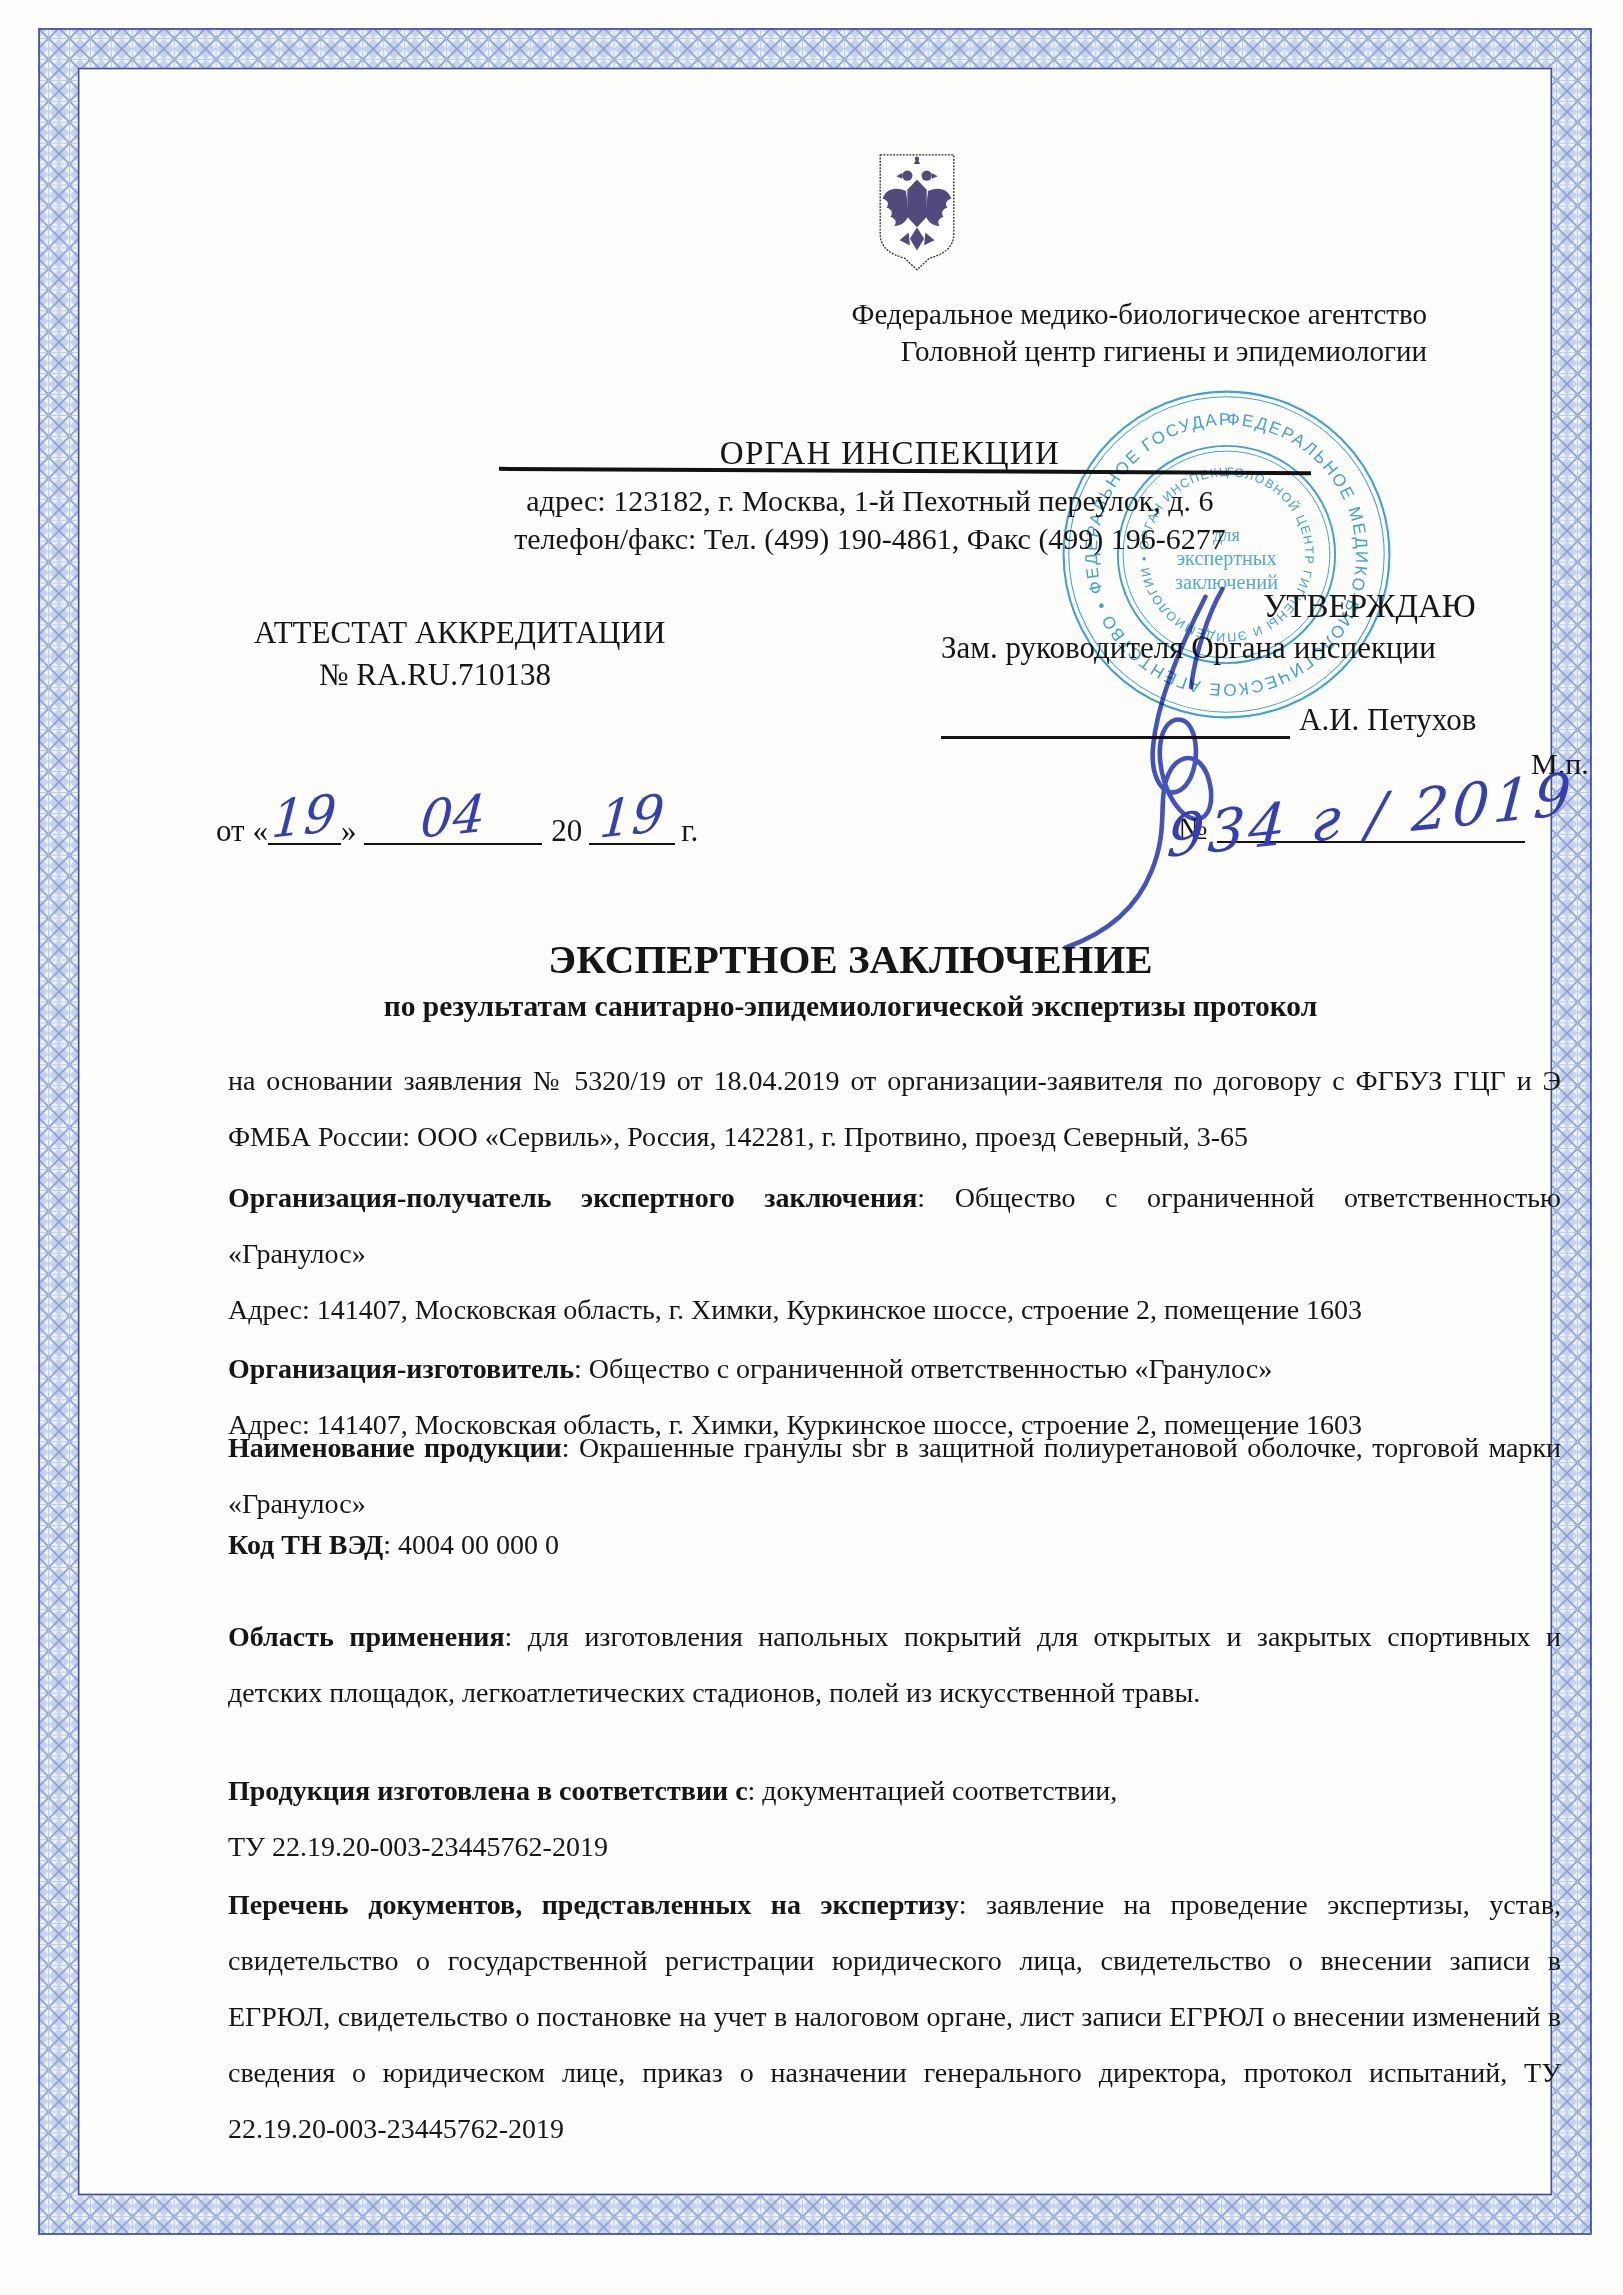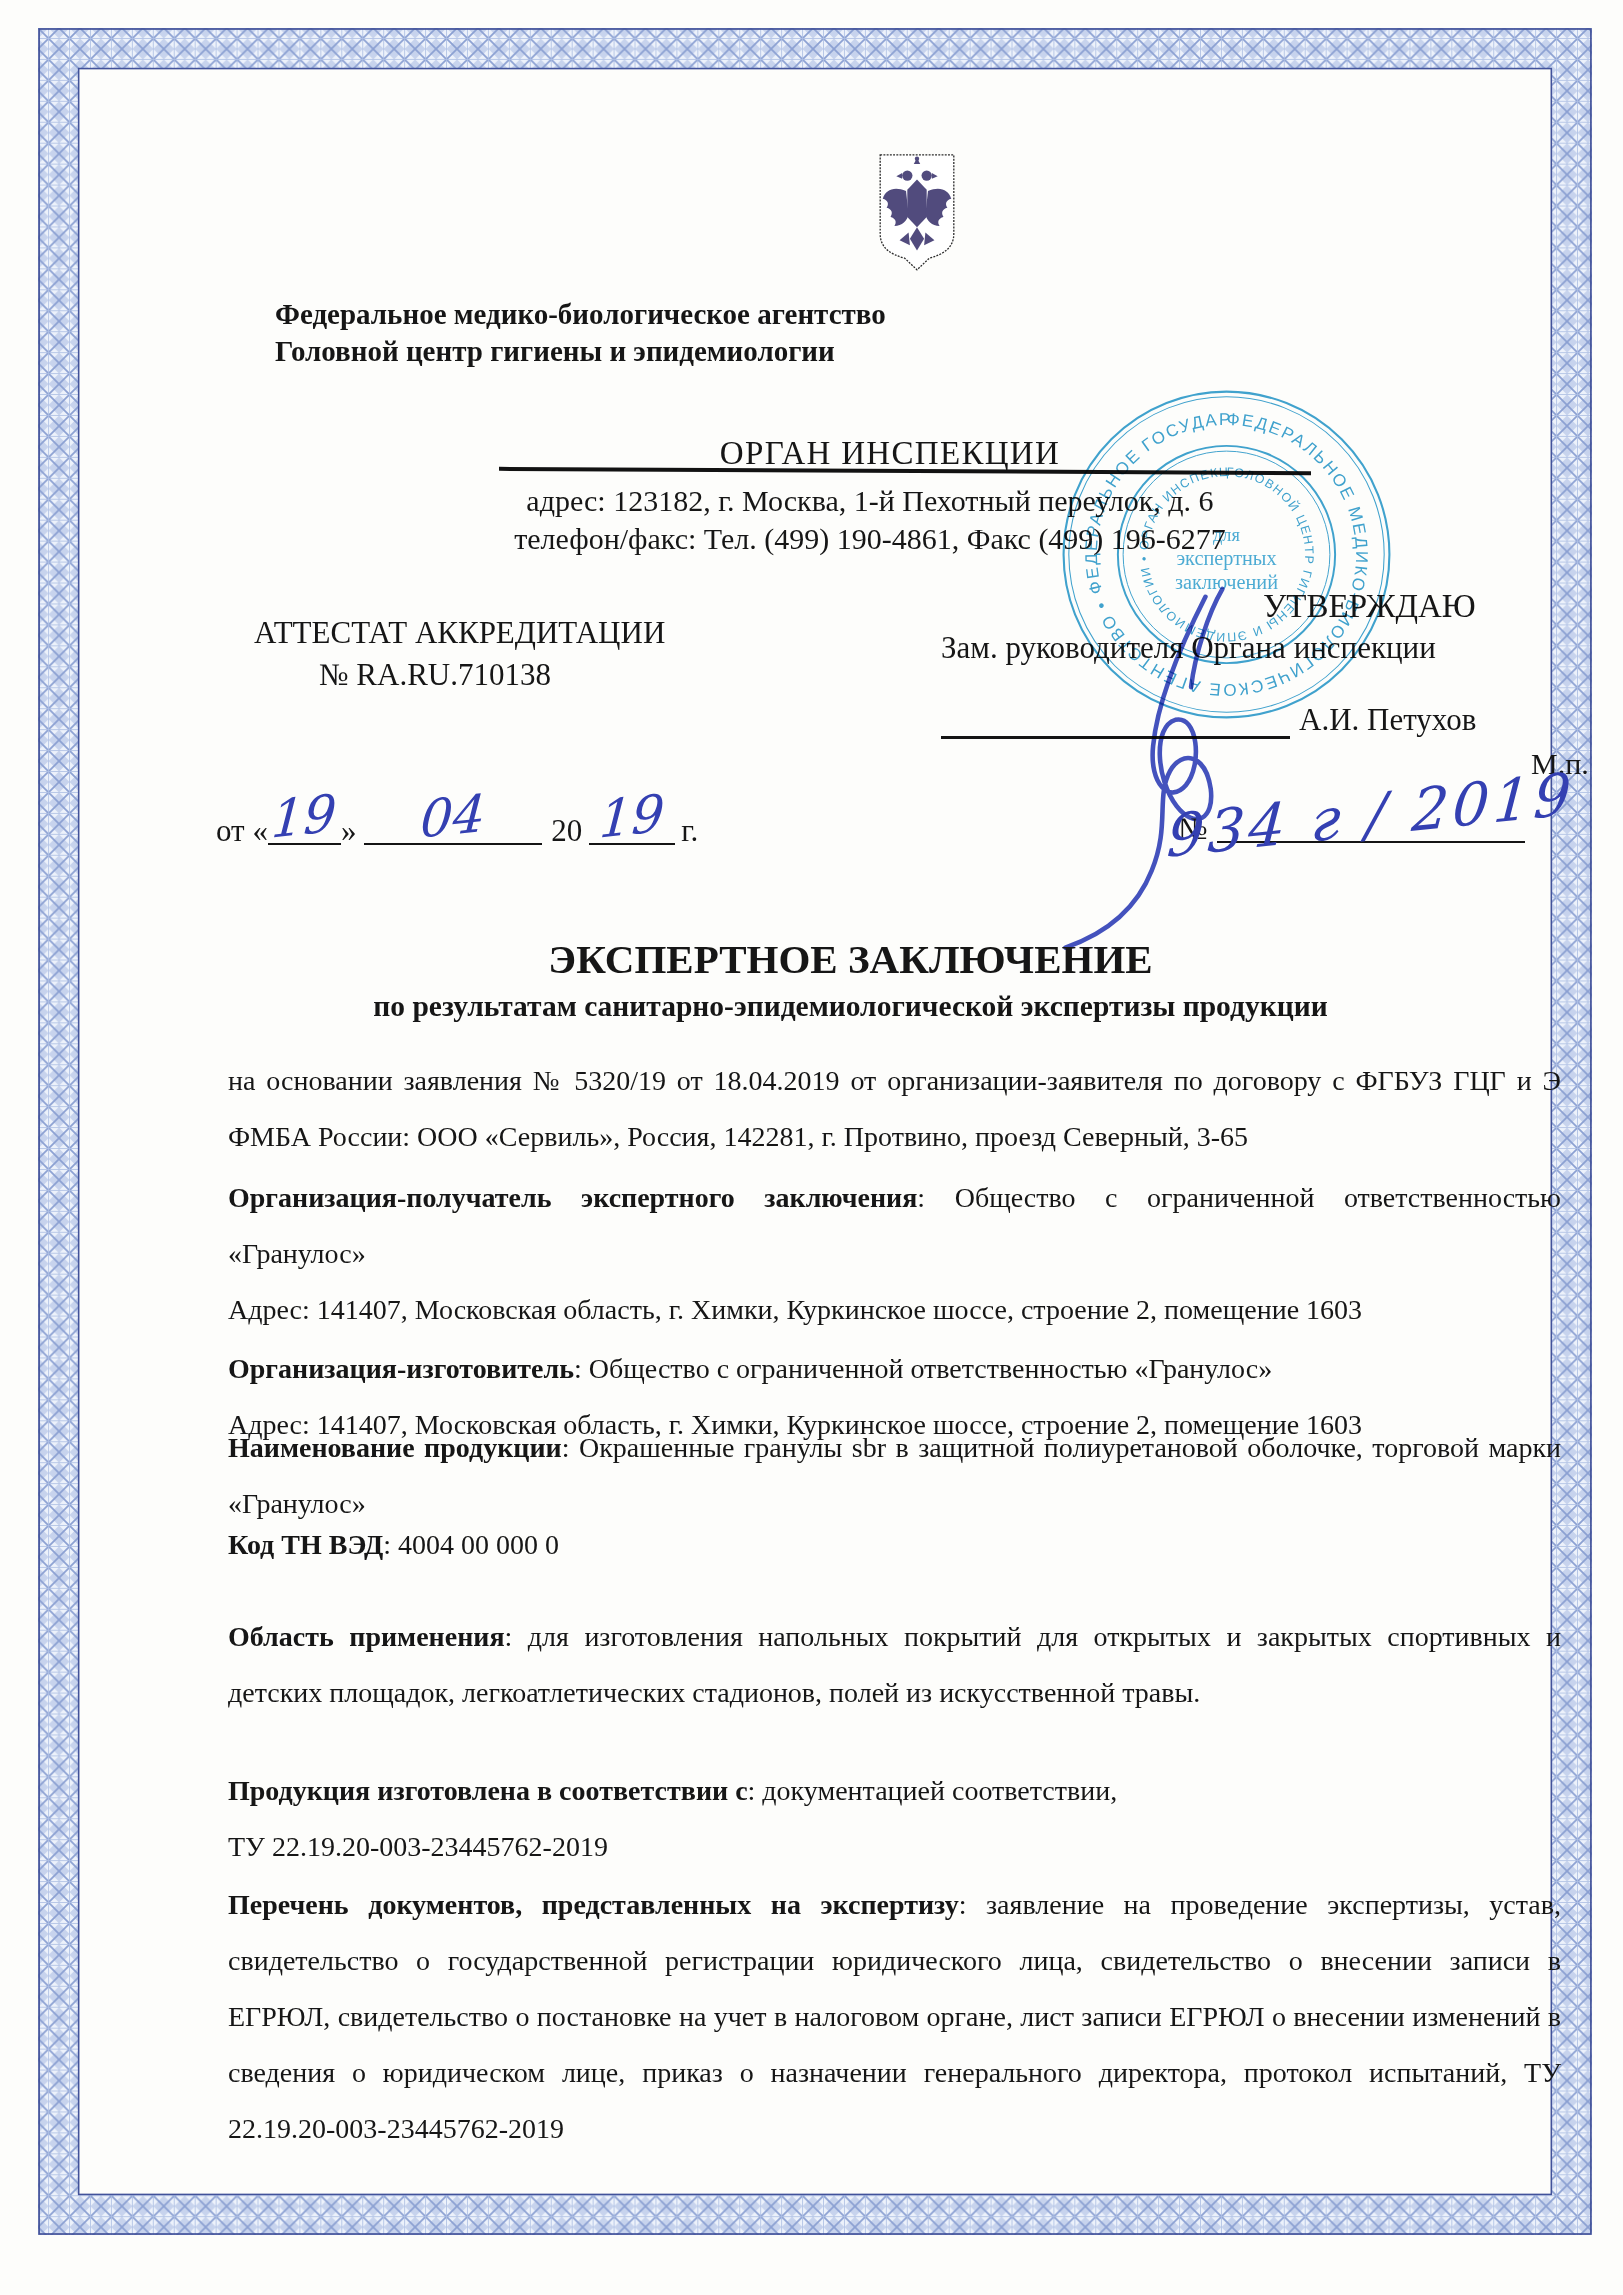--- a/index.html
+++ b/index.html
@@ -3,21 +3,21 @@
 <meta charset="utf-8">
 <style>
   html,body{margin:0;padding:0;background:#ffffff;}
   .page{
     position:relative;width:1623px;height:2295px;background:#fdfdfb;overflow:hidden;
     font-family:"Liberation Serif","DejaVu Serif",serif;color:#161616;
   }
   .abs{position:absolute;}
   svg{display:block;}
   
-  .org-lines{left:275px;top:296px;width:1152px;text-align:left;font-weight:bold;
+  .org-lines{left:275px;top:296px;width:1152px;text-align:right;font-weight:normal;
     font-size:29px;line-height:37px;}
   .dept-title{left:196px;top:435px;width:1388px;text-align:center;font-weight:normal;
     font-size:33px;letter-spacing:1.3px;}
   .dept-rule{left:499px;top:469px;width:812px;height:3.9px;background:#121212;transform:rotate(.3deg);}
   .addr1{left:196px;top:484px;width:1348px;text-align:center;font-size:30px;}
   .addr2{left:196px;top:522px;width:1348px;text-align:center;font-size:30px;}
   
   .accr1{left:254px;top:615px;font-size:31px;}
   .accr2{left:319px;top:657px;font-size:31px;}
   .approve-word{left:1263px;top:588px;font-size:33px;}
@@ -150,21 +150,21 @@
     <span>от</span>
     <span>«</span><span class="blank w110"><span class="hw">19</span></span><span>»</span>
     <span class="blank w270"><span class="hw">04</span></span><span>20</span><span class="blank w130"><span class="hw">19</span></span><span>г.</span>
   </div>
 
   <div class="abs num-line">
     <span>№</span><span class="blank w460"><span class="hw hw-num">934 г / 2019</span></span>
   </div>
 
   <div class="abs doc-title">ЭКСПЕРТНОЕ ЗАКЛЮЧЕНИЕ</div>
-  <div class="abs doc-subtitle">по результатам санитарно-эпидемиологической экспертизы продукции</div>
+  <div class="abs doc-subtitle">по результатам санитарно-эпидемиологической экспертизы протокол</div>
 
   <div class="abs para p1">на основании заявления № 5320/19 от 18.04.2019 от организации-заявителя по договору с ФГБУЗ ГЦГ и Э ФМБА России: ООО «Сервиль», Россия, 142281, г. Протвино, проезд Северный, 3-65</div>
 
   <div class="abs para p2">
     <b>Организация-получатель экспертного заключения</b><span>: Общество с ограниченной ответственностью «Гранулос»</span>
     <div class="extra">Адрес: 141407, Московская область, г. Химки, Куркинское шоссе, строение 2, помещение 1603</div>
   </div>
 
   <div class="abs para p3">
     <b>Организация-изготовитель</b><span>: Общество с ограниченной ответственностью «Гранулос»</span>

